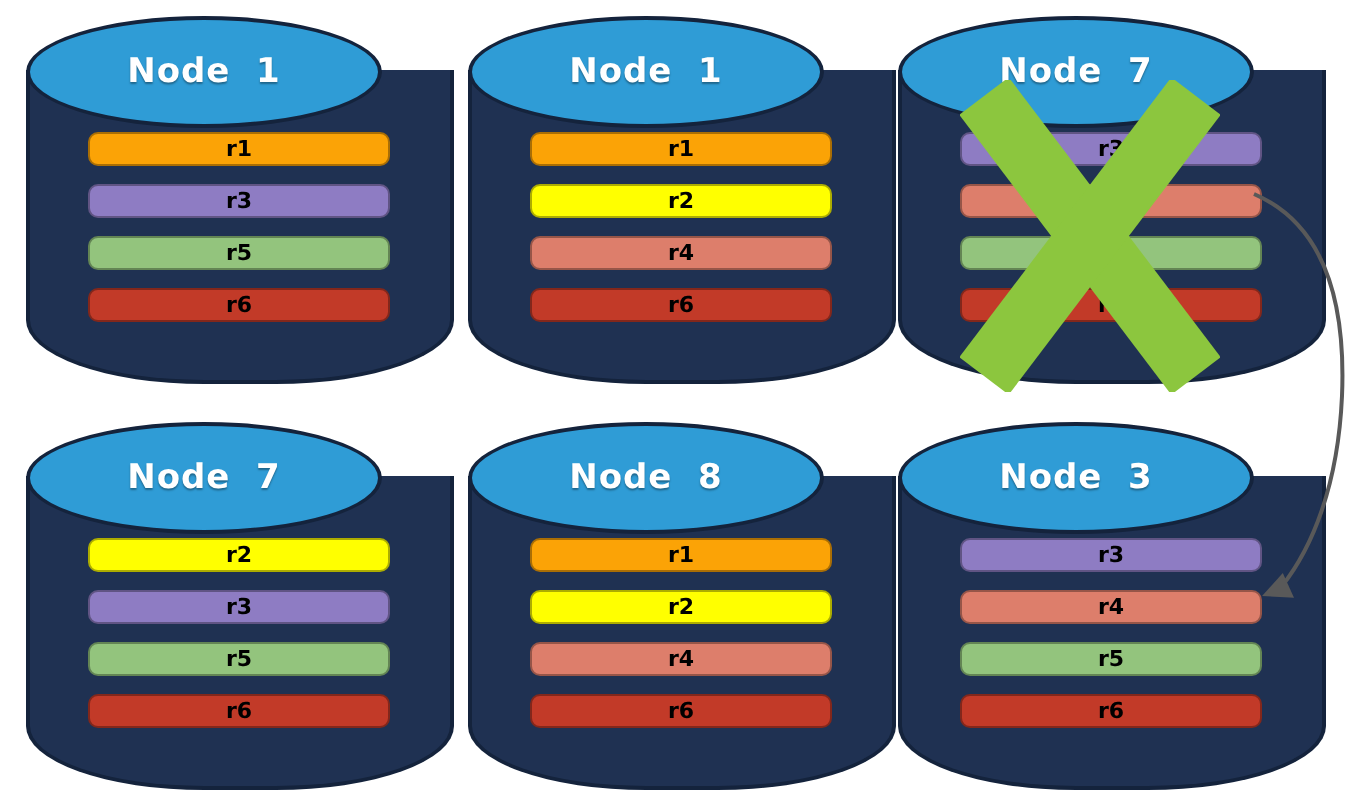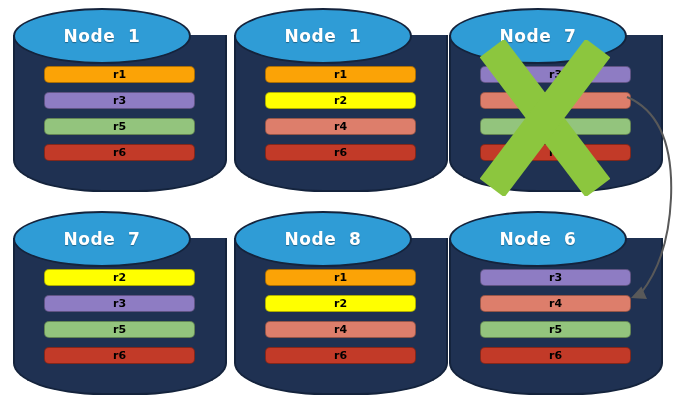--- a/index.html
+++ b/index.html
@@ -168,21 +168,21 @@
         </div>
       <div class="bar" style="background-color: rgb(194, 58, 40);">
           <span>r6</span>
         </div>
     </div>
   </div>
 
   <div class="node n6">
     <div class="cyl-body"></div>
     <div class="cyl-top">
-      <span class="node-title">Node  6</span>
+      <span class="node-title">Node  3</span>
     </div>
     <div class="bars">
       <div class="bar" style="background-color: rgb(142, 124, 195);">
           <span>r3</span>
         </div>
       <div class="bar" style="background-color: rgb(221, 126, 107);">
           <span>r4</span>
         </div>
       <div class="bar" style="background-color: rgb(147, 196, 125);">
           <span>r5</span>

